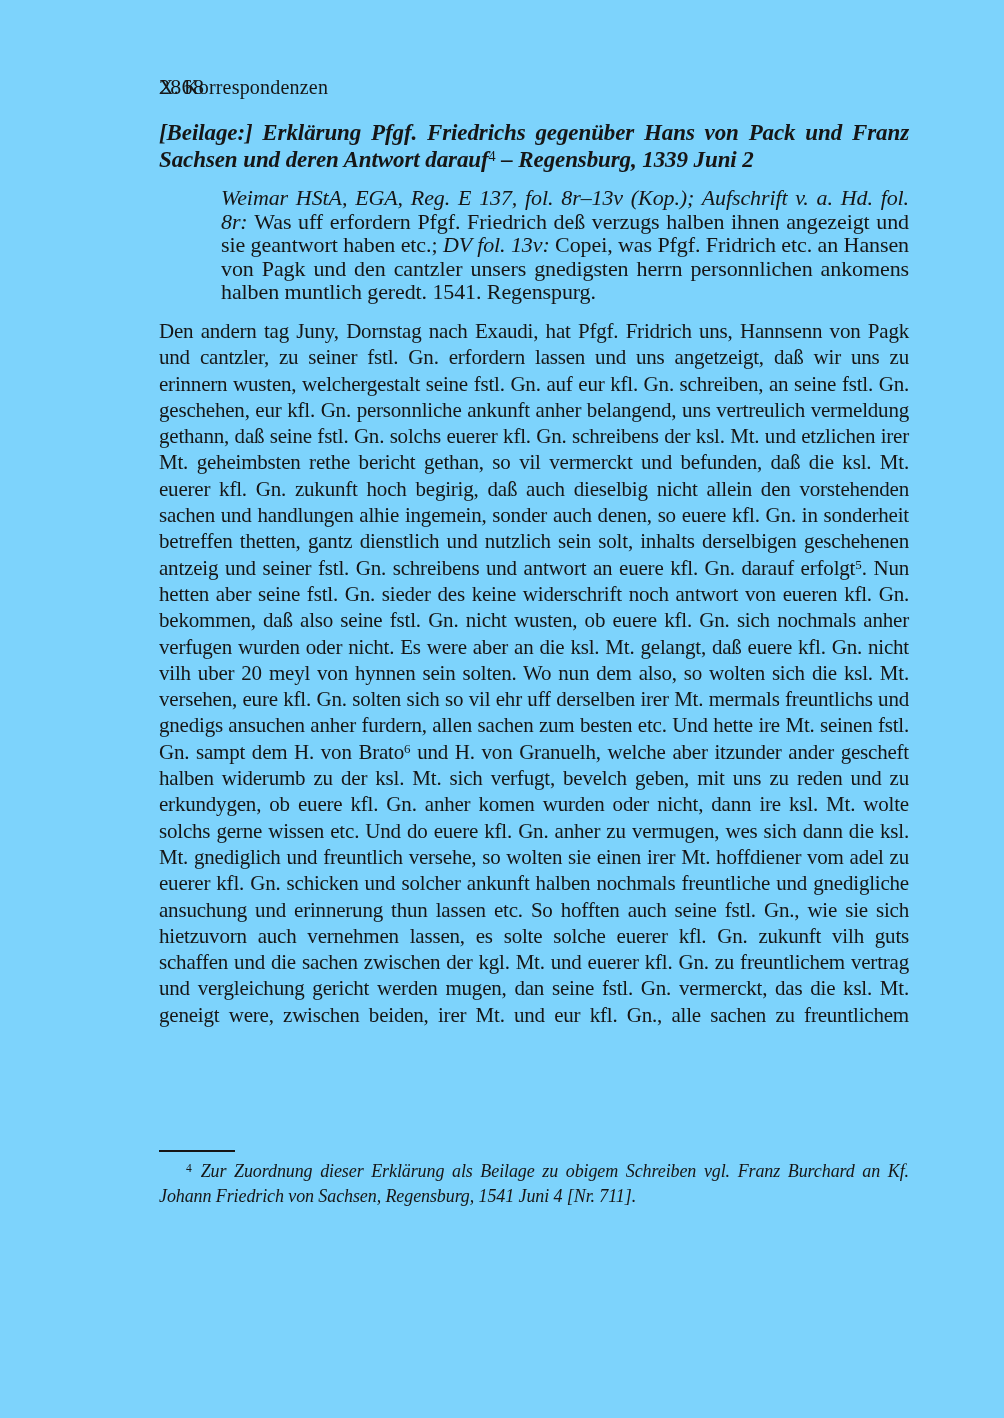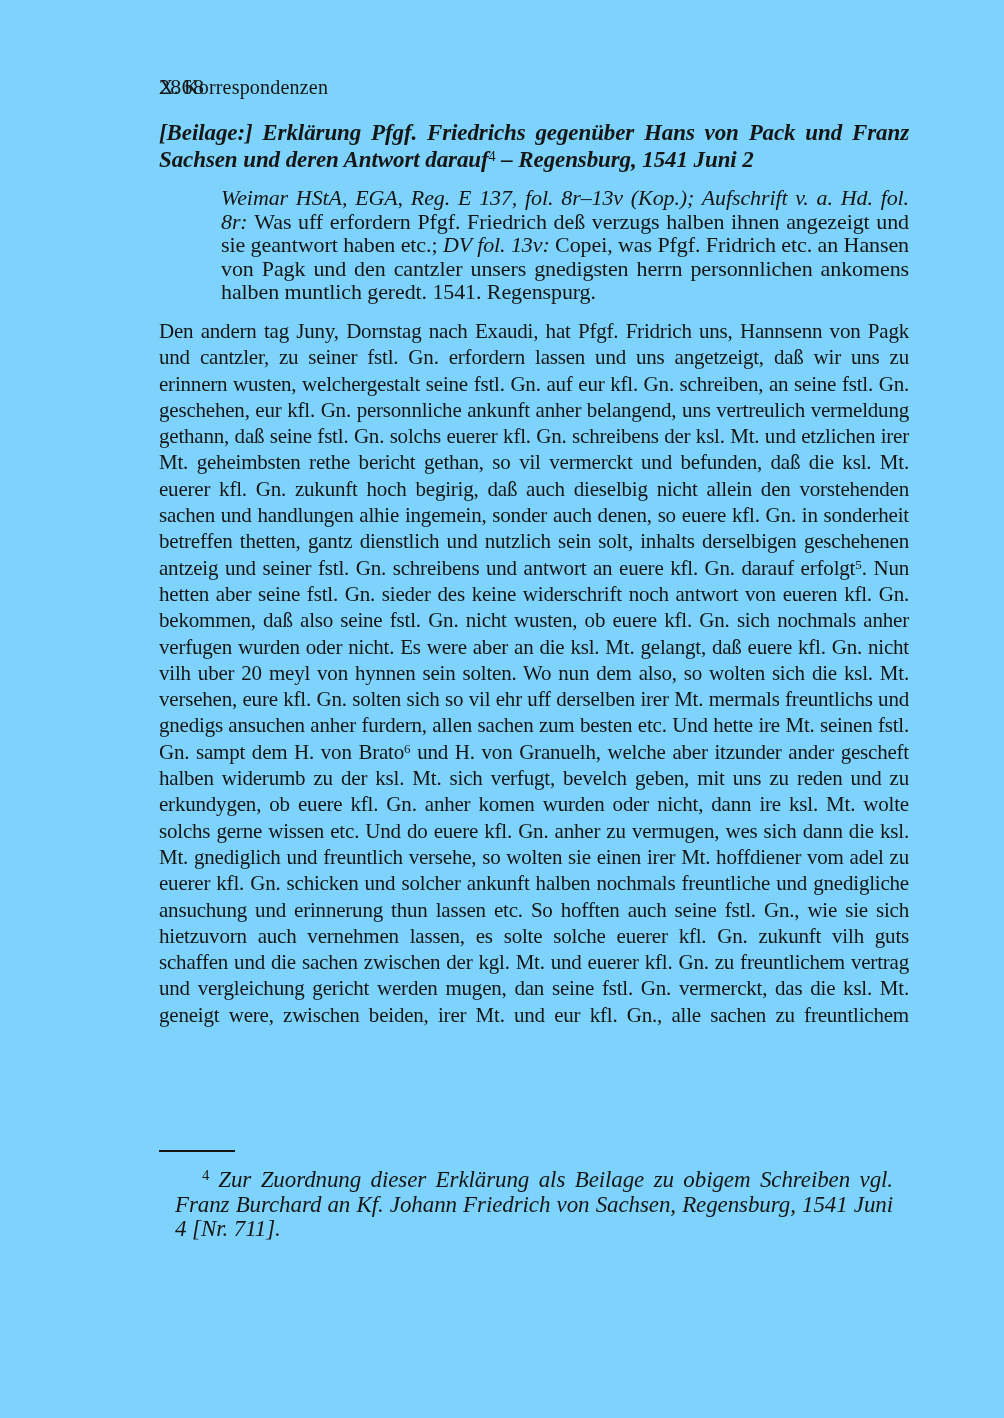--- a/index.html
+++ b/index.html
@@ -91,22 +91,22 @@
     left: 0;
     width: 100%;
   }
   .fn-rule {
     width: 76px;
     height: 0;
     border-top: 2px solid #161616;
     margin-bottom: 7px;
   }
   .footnote {
-    margin: 16px;
-    font-size: 23px;
+    margin: 0;
+    font-size: 18px;
     line-height: 24.6px;
     font-style: italic;
     text-align: justify;
     text-indent: 27px;
     letter-spacing: -0.1px;
   }
   .footnote sup {
     font-style: normal;
     font-size: 64%;
     line-height: 0;
@@ -120,21 +120,21 @@
 <body>
 
 <div class="page">
   <div class="column">
 
     <div class="running-head">
       <span class="page-number">2868</span>
       <span class="running-title">X. Korrespondenzen</span>
     </div>
 
-    <h1 class="entry-heading"><span>[Beilage:] Erklärung Pfgf. Friedrichs gegenüber Hans von Pack und Franz Sachsen und deren Antwort darauf</span><sup>4</sup><span> – Regensburg, 1541 Juni 2</span></h1>
+    <h1 class="entry-heading"><span>[Beilage:] Erklärung Pfgf. Friedrichs gegenüber Hans von Pack und Franz Sachsen und deren Antwort darauf</span><sup>4</sup><span> – Regensburg, 1339 Juni 2</span></h1>
 
     <p class="provenance"><span class="it">Weimar HStA, EGA, Reg. E 137, fol. 8r–13v (Kop.); Aufschrift v. a. Hd. fol. 8r: </span><span class="rm">Was uff erfordern Pfgf. Friedrich deß verzugs halben ihnen angezeigt und sie geantwort haben etc.; </span><span class="it">DV fol. 13v: </span><span class="rm">Copei, was Pfgf. Fridrich etc. an Hansen von Pagk und den cantzler unsers gnedigsten herrn personnlichen ankomens halben muntlich geredt. 1541. Regenspurg.</span></p>
 
     <p class="body-text"><span>Den andern tag Juny, Dornstag nach Exaudi, hat Pfgf. Fridrich uns, Hannsenn von Pagk und cantzler, zu seiner fstl. Gn. erfordern lassen und uns angetzeigt, daß wir uns zu erinnern wusten, welchergestalt seine fstl. Gn. auf eur kfl. Gn. schreiben, an seine fstl. Gn. geschehen, eur kfl. Gn. personnliche ankunft anher belangend, uns vertreulich vermeldung gethann, daß seine fstl. Gn. solchs euerer kfl. Gn. schreibens der ksl. Mt. und etzlichen irer Mt. geheimbsten rethe bericht gethan, so vil vermerckt und befunden, daß die ksl. Mt. euerer kfl. Gn. zukunft hoch begirig, daß auch dieselbig nicht allein den vorstehenden sachen und handlungen alhie ingemein, sonder auch denen, so euere kfl. Gn. in sonderheit betreffen thetten, gantz dienstlich und nutzlich sein solt, inhalts derselbigen geschehenen antzeig und seiner fstl. Gn. schreibens und antwort an euere kfl. Gn. darauf erfolgt</span><sup>5</sup><span>. Nun hetten aber seine fstl. Gn. sieder des keine widerschrift noch antwort von eueren kfl. Gn. bekommen, daß also seine fstl. Gn. nicht wusten, ob euere kfl. Gn. sich nochmals anher verfugen wurden oder nicht. Es were aber an die ksl. Mt. gelangt, daß euere kfl. Gn. nicht vilh uber 20 meyl von hynnen sein solten. Wo nun dem also, so wolten sich die ksl. Mt. versehen, eure kfl. Gn. solten sich so vil ehr uff derselben irer Mt. mermals freuntlichs und gnedigs ansuchen anher furdern, allen sachen zum besten etc. Und hette ire Mt. seinen fstl. Gn. sampt dem H. von Brato</span><sup>6</sup><span> und H. von Granuelh, welche aber itzunder ander gescheft halben widerumb zu der ksl. Mt. sich verfugt, bevelch geben, mit uns zu reden und zu erkundygen, ob euere kfl. Gn. anher komen wurden oder nicht, dann ire ksl. Mt. wolte solchs gerne wissen etc. Und do euere kfl. Gn. anher zu vermugen, wes sich dann die ksl. Mt. gnediglich und freuntlich versehe, so wolten sie einen irer Mt. hoffdiener vom adel zu euerer kfl. Gn. schicken und solcher ankunft halben nochmals freuntliche und gnedigliche ansuchung und erinnerung thun lassen etc. So hofften auch seine fstl. Gn., wie sie sich hietzuvorn auch vernehmen lassen, es solte solche euerer kfl. Gn. zukunft vilh guts schaffen und die sachen zwischen der kgl. Mt. und euerer kfl. Gn. zu freuntlichem vertrag und vergleichung gericht werden mugen, dan seine fstl. Gn. vermerckt, das die ksl. Mt. geneigt were, zwischen beiden, irer Mt. und eur kfl. Gn., alle sachen zu freuntlichem</span></p>
 
     <div class="footnotes">
       <div class="fn-rule"></div>
       <p class="footnote"><sup>4</sup><span>Zur Zuordnung dieser Erklärung als Beilage zu obigem Schreiben vgl. Franz Burchard an Kf. Johann Friedrich von Sachsen, Regensburg, 1541 Juni 4 [Nr. 711].</span></p>
     </div>
 

